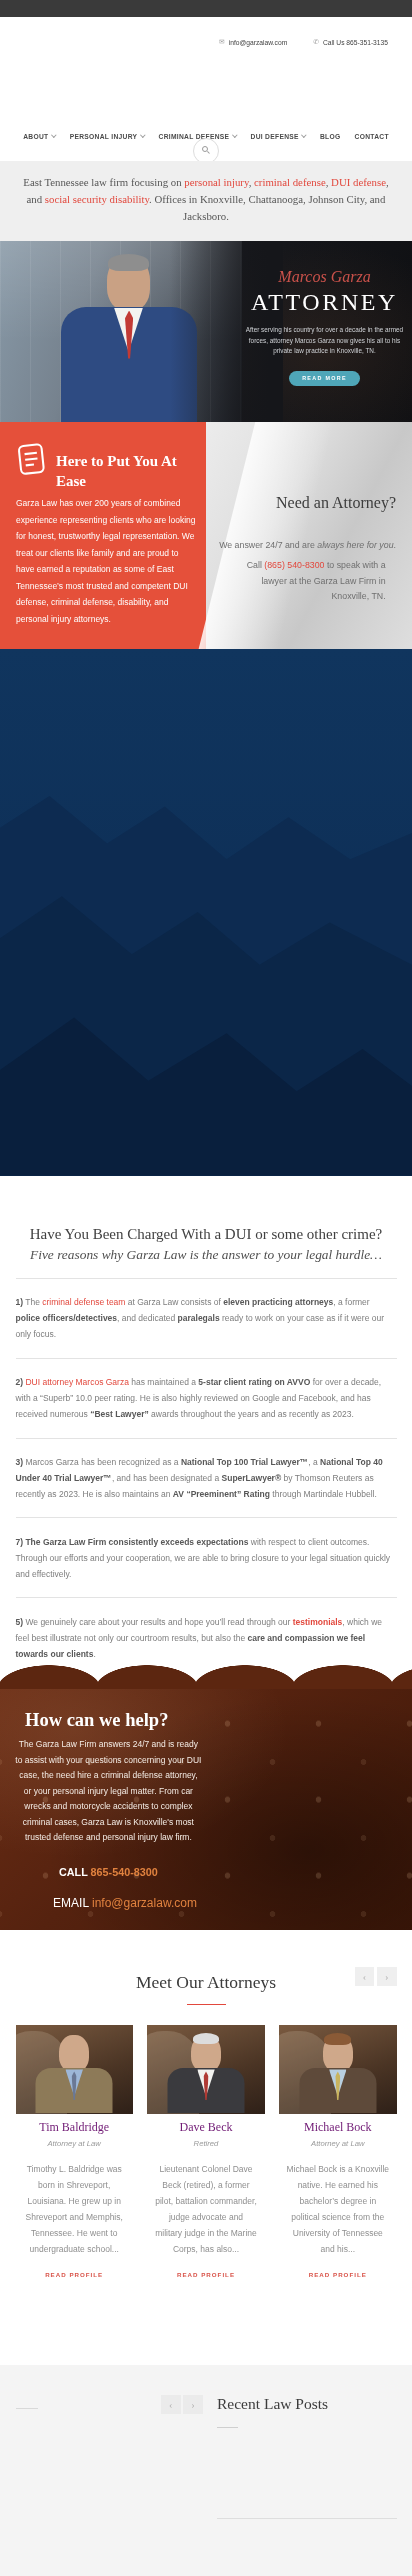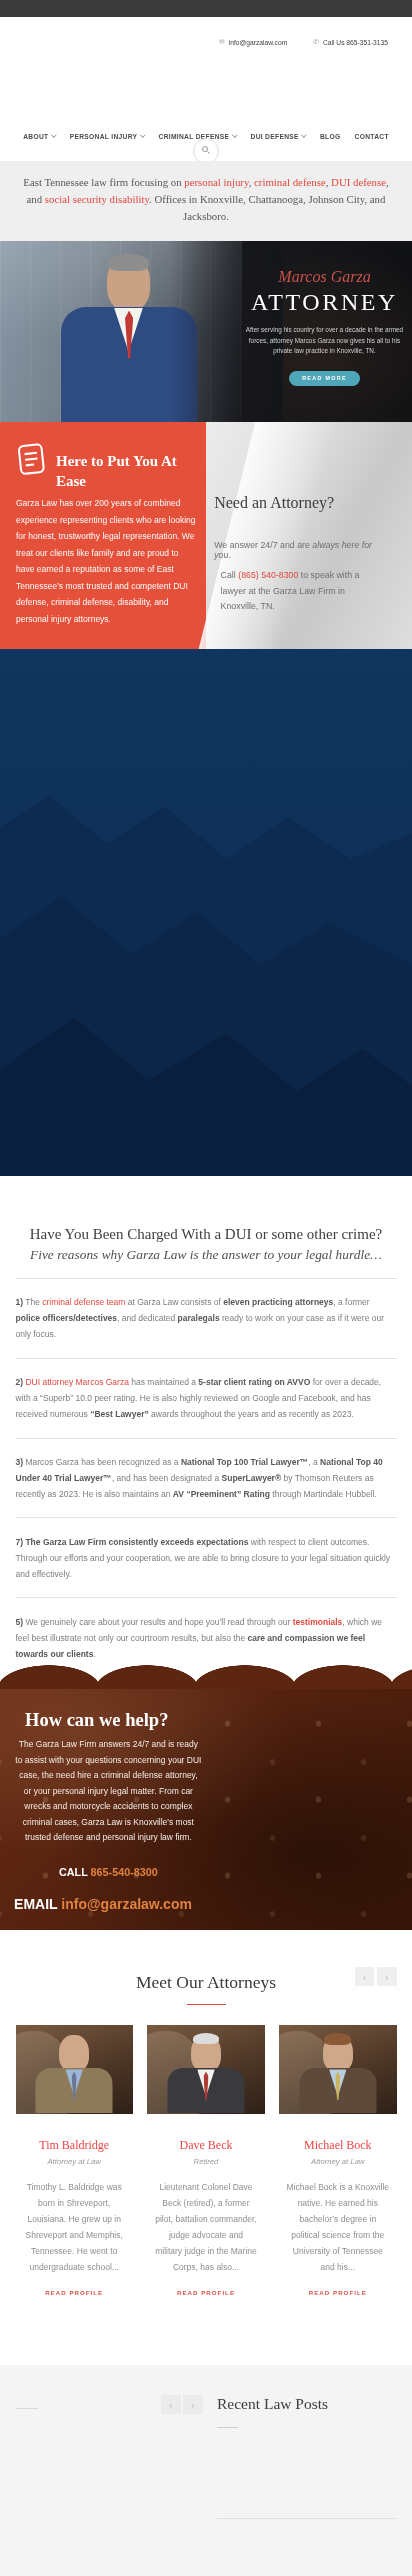--- a/index.html
+++ b/index.html
@@ -57,21 +57,21 @@
 
   
   .band{height:227px;}
   .band-left{position:absolute;left:0;top:0;width:206px;height:227px;background:#e5503a;color:#fff;}
   .book-icon{position:absolute;left:16.5px;top:21.6px;transform:rotate(-6deg);}
   .bl-h{position:absolute;left:56px;top:18.5px;width:133px;font-family:"Liberation Serif",serif;font-size:15px;line-height:19.6px;}
   .bl-p{position:absolute;left:16px;top:65px;width:180px;font-size:8.5px;line-height:16.5px;color:#fefefe;}
   .band-right{position:absolute;left:206px;top:0;width:206px;height:227px;
     background:linear-gradient(118deg,#ececec 0%,#dcdcdc 38%,#c8c8c8 62%,#dedede 100%);}
   .band-right::before{content:'';position:absolute;left:20.6px;top:-15.5px;width:77px;height:268px;background:linear-gradient(90deg,rgba(255,255,255,.85),rgba(255,255,255,0));transform:rotate(14deg);}
-  .br-inner{position:absolute;left:8.2px;right:24px;top:72px;text-align:left;}
+  .br-inner{position:absolute;left:8.2px;right:16px;top:72px;text-align:right;}
   .br-h{font-family:"Liberation Serif",serif;font-size:16px;color:#3d3d3d;}
   .br-l1{margin-top:28px;font-size:8.8px;color:#6f6f6f;}
   .br-l2{margin:5.2px auto 0;width:161px;font-size:8.8px;line-height:15.5px;color:#6f6f6f;}
 
   
   .mountains{height:527px;background:linear-gradient(180deg,#10355e 0%,#0e3058 45%,#0d2b50 100%);}
   .m-layer{position:absolute;inset:0;}
   .m1{background:#0d2b51;clip-path:polygon(0 34%,12% 28%,26% 37%,40% 30%,55% 40%,70% 32%,85% 40%,100% 35%,100% 100%,0 100%);}
   .m2{background:#0b2648;clip-path:polygon(0 55%,15% 47%,32% 58%,48% 50%,63% 60%,80% 52%,100% 60%,100% 100%,0 100%);}
   .m3{background:#091f3d;clip-path:polygon(0 80%,18% 70%,36% 82%,55% 73%,72% 84%,88% 76%,100% 83%,100% 100%,0 100%);}
@@ -94,21 +94,21 @@
       radial-gradient(ellipse at 75% 70%, rgba(0,0,0,.40), rgba(0,0,0,0) 60%),
       linear-gradient(135deg,#6b2d15 0%,#55220f 45%,#3f1808 100%);
     background-size:91px 76px,91px 76px,auto,auto,auto;
     background-position:0 20.6px,45px 59px,0 0,0 0,0 0;}
   .leather::before{content:'';position:absolute;top:0;left:0;right:0;height:24px;background-color:#fff;
     background-image:radial-gradient(52px 24px at 50% 100%, #5c2610 98%, rgba(0,0,0,0) 100%);
     background-size:98px 24px;background-repeat:repeat-x;}
   .lt-h{position:absolute;left:25px;top:30px;font-family:"Liberation Serif",serif;font-size:18.5px;color:#fff;}
   .lt-p{position:absolute;left:14.4px;top:64px;width:188px;text-align:center;font-size:8.5px;line-height:15.5px;color:#f5ede6;}
   .lt-call{position:absolute;left:14.4px;top:201px;width:188px;text-align:center;font-size:10.8px;font-weight:700;color:#fff;}
-  .lt-email{position:absolute;left:9px;top:231px;width:188px;text-align:center;font-size:14px;font-weight:700;color:#fff;}
+  .lt-email{position:absolute;left:31px;top:231px;width:188px;text-align:center;font-size:12px;font-weight:400;color:#fff;}
   .lt-orange{color:#e0823f;cursor:pointer;}
 
   
   .attorneys{height:435px;background:#fff;}
   .at-h{margin:8px;padding-top:34px;text-align:center;font-family:"Liberation Serif",serif;font-weight:400;font-size:17.5px;color:#3c3c3c;}
   .arrows{position:absolute;display:flex;gap:2.6px;}
   .at-arrows{top:37px;right:15.5px;}
   .arrow-btn{width:19.6px;height:19.6px;background:#efefef;color:#b5b5b5;font-size:10.3px;display:flex;align-items:center;justify-content:center;cursor:pointer;font-family:"Liberation Serif",serif;}
   .red-div{width:39px;border:0;border-top:1px solid #e2483d;margin:11.3px auto 0;}
   .at-cards{display:flex;gap:14.4px;padding:0 15.5px;margin-top:20.6px;}
@@ -123,21 +123,21 @@
   .card:nth-of-type(1) .ph-shirt{background:#9db7d8;}
   .card:nth-of-type(1) .ph-tie{background:#6a7895;}
   .card:nth-of-type(2) .ph-body{background:#3a3a3e;}
   .card:nth-of-type(2) .ph-shirt{background:#f2f2ef;}
   .card:nth-of-type(2) .ph-tie{background:#b03a34;}
   .card:nth-of-type(2) .ph-head::before{content:'';position:absolute;left:2.1px;top:-1.5px;width:26px;height:11.3px;background:#dcdcdc;border-radius:50% 50% 30% 30%;}
   .card:nth-of-type(3) .ph-body{background:#5e4a3a;}
   .card:nth-of-type(3) .ph-shirt{background:#b8cfe0;}
   .card:nth-of-type(3) .ph-tie{background:#c9b45e;}
   .card:nth-of-type(3) .ph-head::before{content:'';position:absolute;left:1.5px;top:-2.1px;width:27px;height:12.4px;background:#8a5a36;border-radius:50% 50% 30% 30%;}
-  .at-name{margin-top:24px;font-family:"Liberation Serif",serif;font-size:12px;color:#ef4444;}
+  .at-name{margin-top:6px;font-family:"Liberation Serif",serif;font-size:12px;color:#701a75;}
   .at-role{margin-top:4.1px;font-style:italic;font-size:7.7px;color:#9a9a9a;}
   .at-bio{margin:12.4px auto 0;width:103px;font-size:8.5px;line-height:16px;color:#8f8f8f;}
   .at-link{display:inline-block;margin-top:14.4px;font-size:6.2px;font-weight:700;letter-spacing:1px;color:#d9544a;cursor:pointer;}
 
   
   .posts{height:829px;background:#f4f4f4;}
   .ps-mini-div{position:absolute;left:16px;top:39px;width:21.6px;border:0;border-top:1px solid #d9d9d9;}
   .ps-arrows{left:161px;top:30px;}
   .ps-arrows .arrow-btn{background:#ebebeb;}
   .ps-title{position:absolute;left:217px;top:30px;margin:0;font-family:"Liberation Serif",serif;font-weight:400;font-size:15.5px;color:#3c3c3c;}

